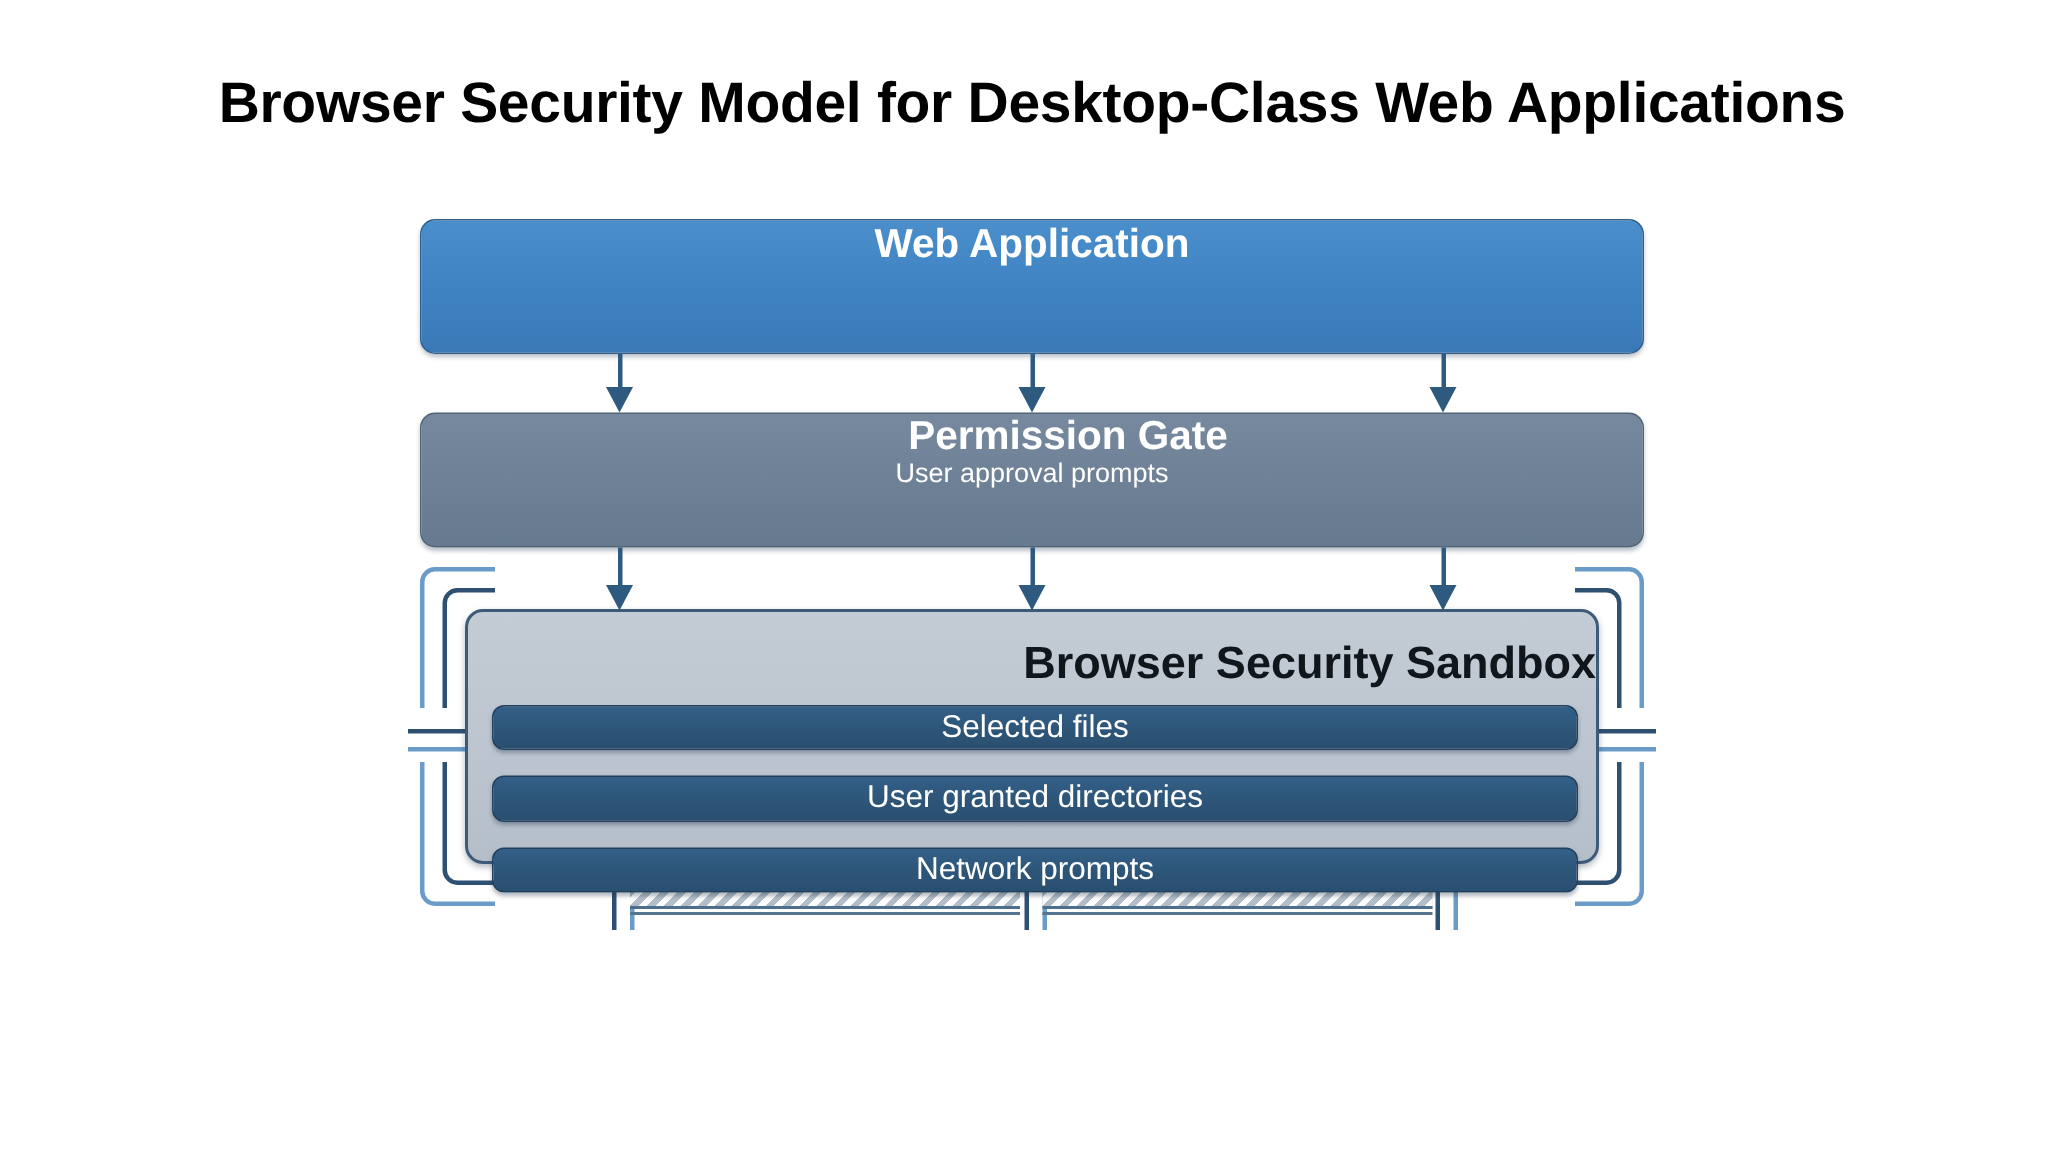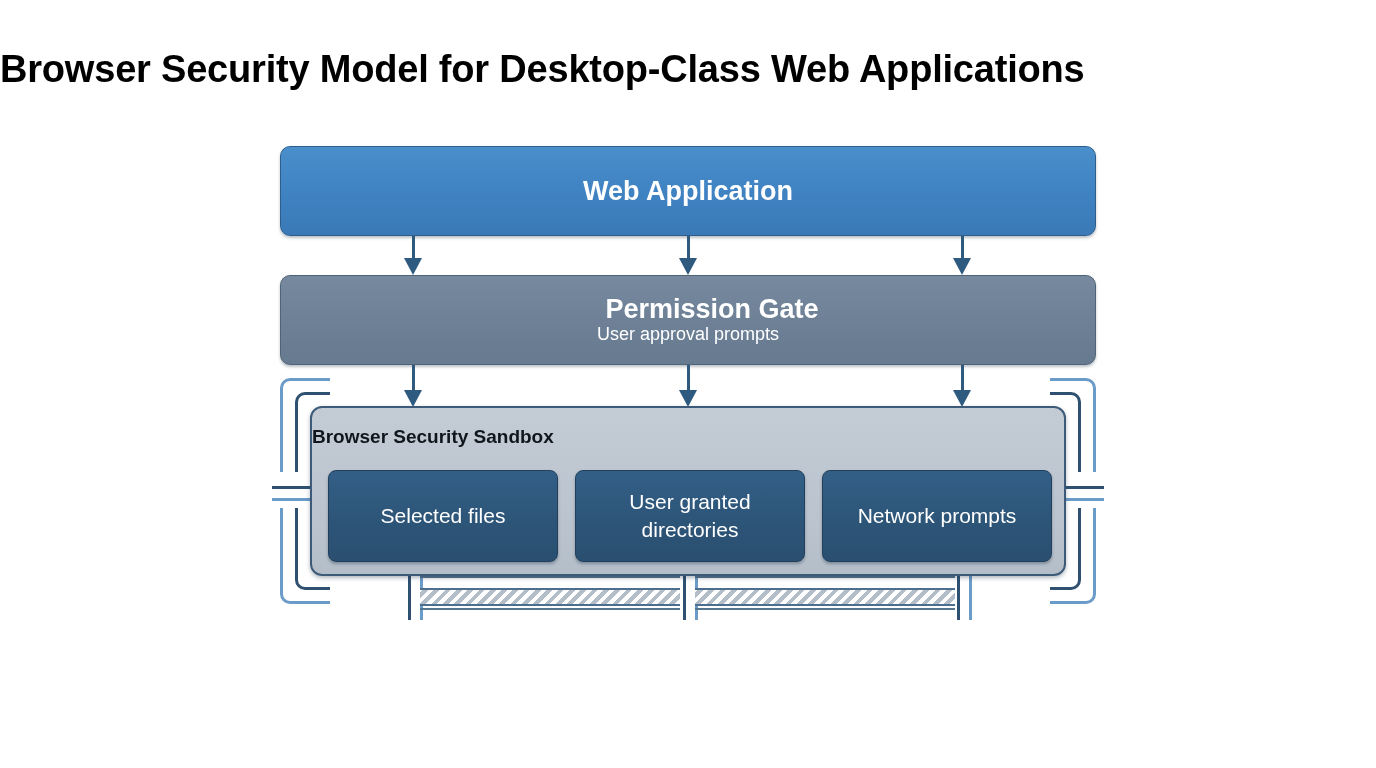--- a/index.html
+++ b/index.html
@@ -20,37 +20,36 @@
     left: 0; top: 0;
     width: 1376px;
     height: 768px;
   }
 
   #diagram-title {
     position: absolute;
     left: 0;
     top: 48px;
     width: 1376px;
-    text-align: left;
+    text-align: center;
     font-size: 38px;
     font-weight: bold;
     color: #000000;
     letter-spacing: -0.2px;
     white-space: nowrap;
   }
 
   
   .box {
     position: absolute;
     box-sizing: border-box;
     border-radius: 10px;
     display: flex;
     flex-direction: column;
     align-items: center;
-    justify-content: center;
     text-align: center;
   }
 
   #box-web-app {
     left: 280px; top: 146px;
     width: 816px; height: 90px;
     background: linear-gradient(180deg, #4a8ecb 0%, #3f82c2 55%, #3a79b6 100%);
     border: 1px solid #2e5f8c;
     box-shadow: 0 2px 3px rgba(30,50,70,0.30);
   }
@@ -103,32 +102,33 @@
     background: linear-gradient(180deg, #c3ccd5 0%, #bcc5cf 60%, #b4bec9 100%);
     border: 2px solid #3d5a78;
     border-radius: 12px;
     box-shadow: 0 2px 4px rgba(30,50,70,0.35);
     z-index: 5;
   }
   #sandbox-title {
     position: absolute;
     left: 0; top: 18px;
     width: 100%;
-    text-align: left;
-    font-size: 19px;
+    text-align: right;
+    font-size: 30px;
     font-weight: bold;
     color: #10161c;
   }
   #sandbox-items {
     position: absolute;
     left: 16px; top: 62px;
     width: 724px;
     height: 92px;
     display: flex;
     gap: 17px;
+    flex-direction: column;
   }
   .sandbox-item {
     flex: 1 1 0;
     box-sizing: border-box;
     background: linear-gradient(180deg, #335f87 0%, #2d5578 55%, #2a4f70 100%);
     border: 1px solid #22405c;
     border-radius: 8px;
     display: flex;
     align-items: center;
     justify-content: center;

